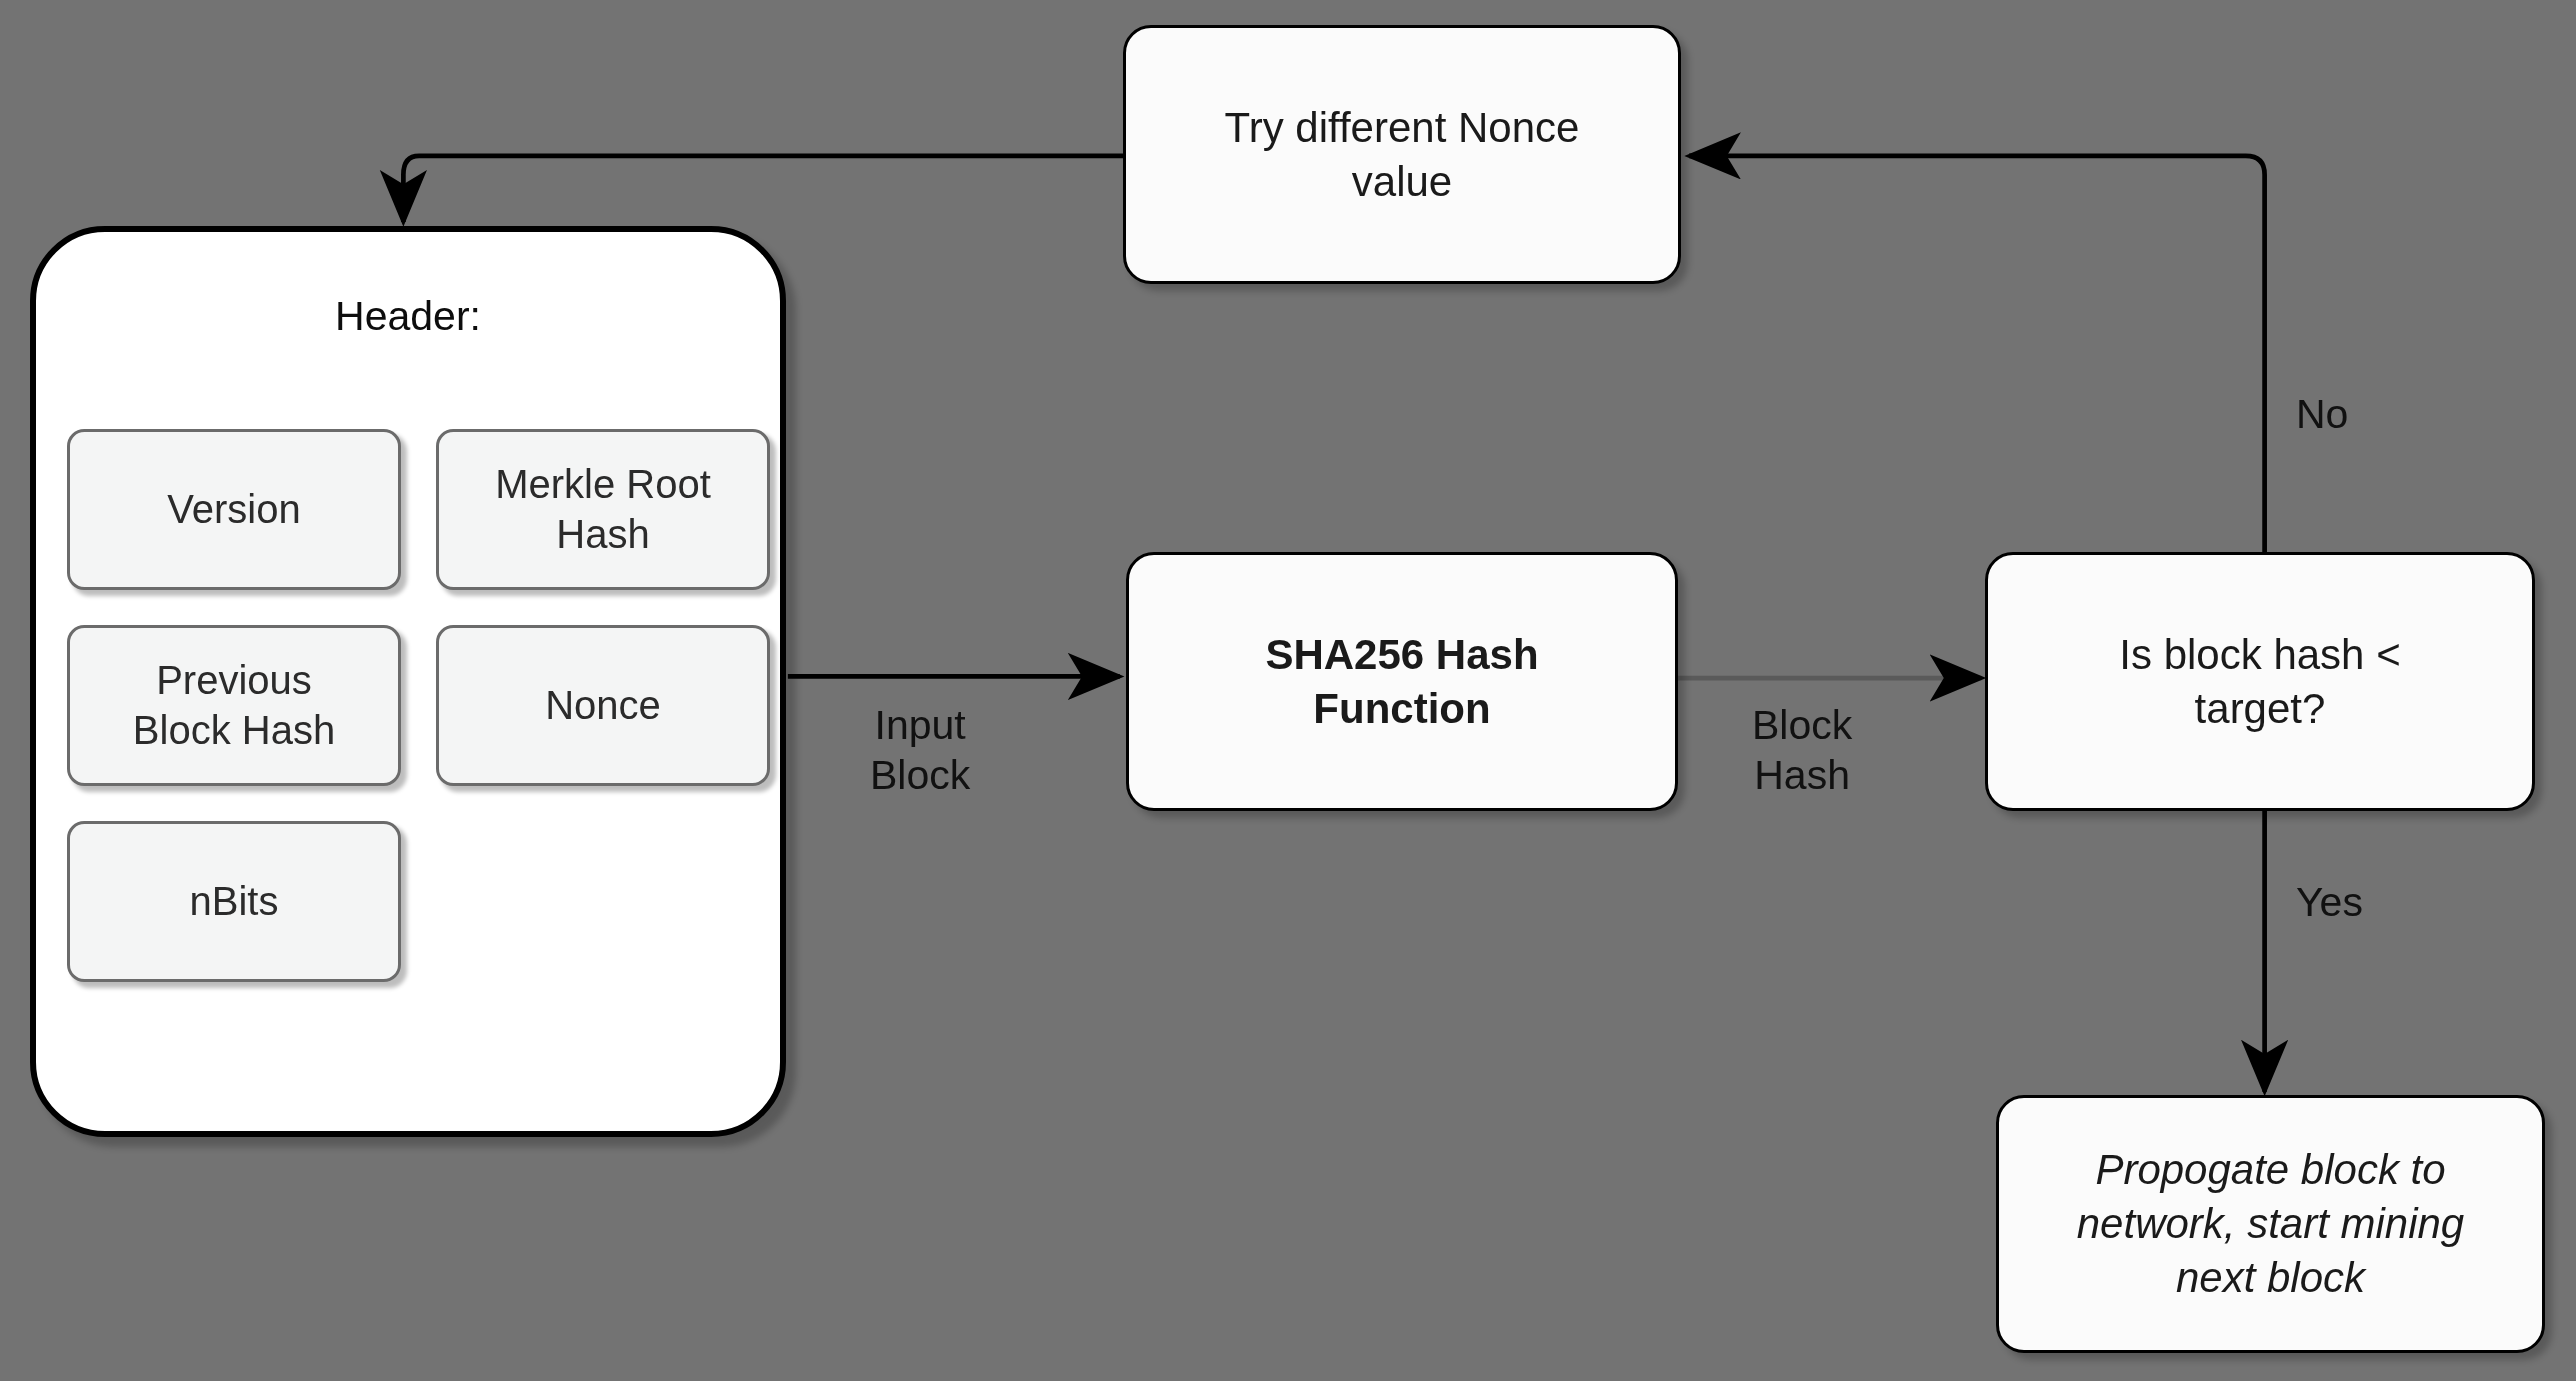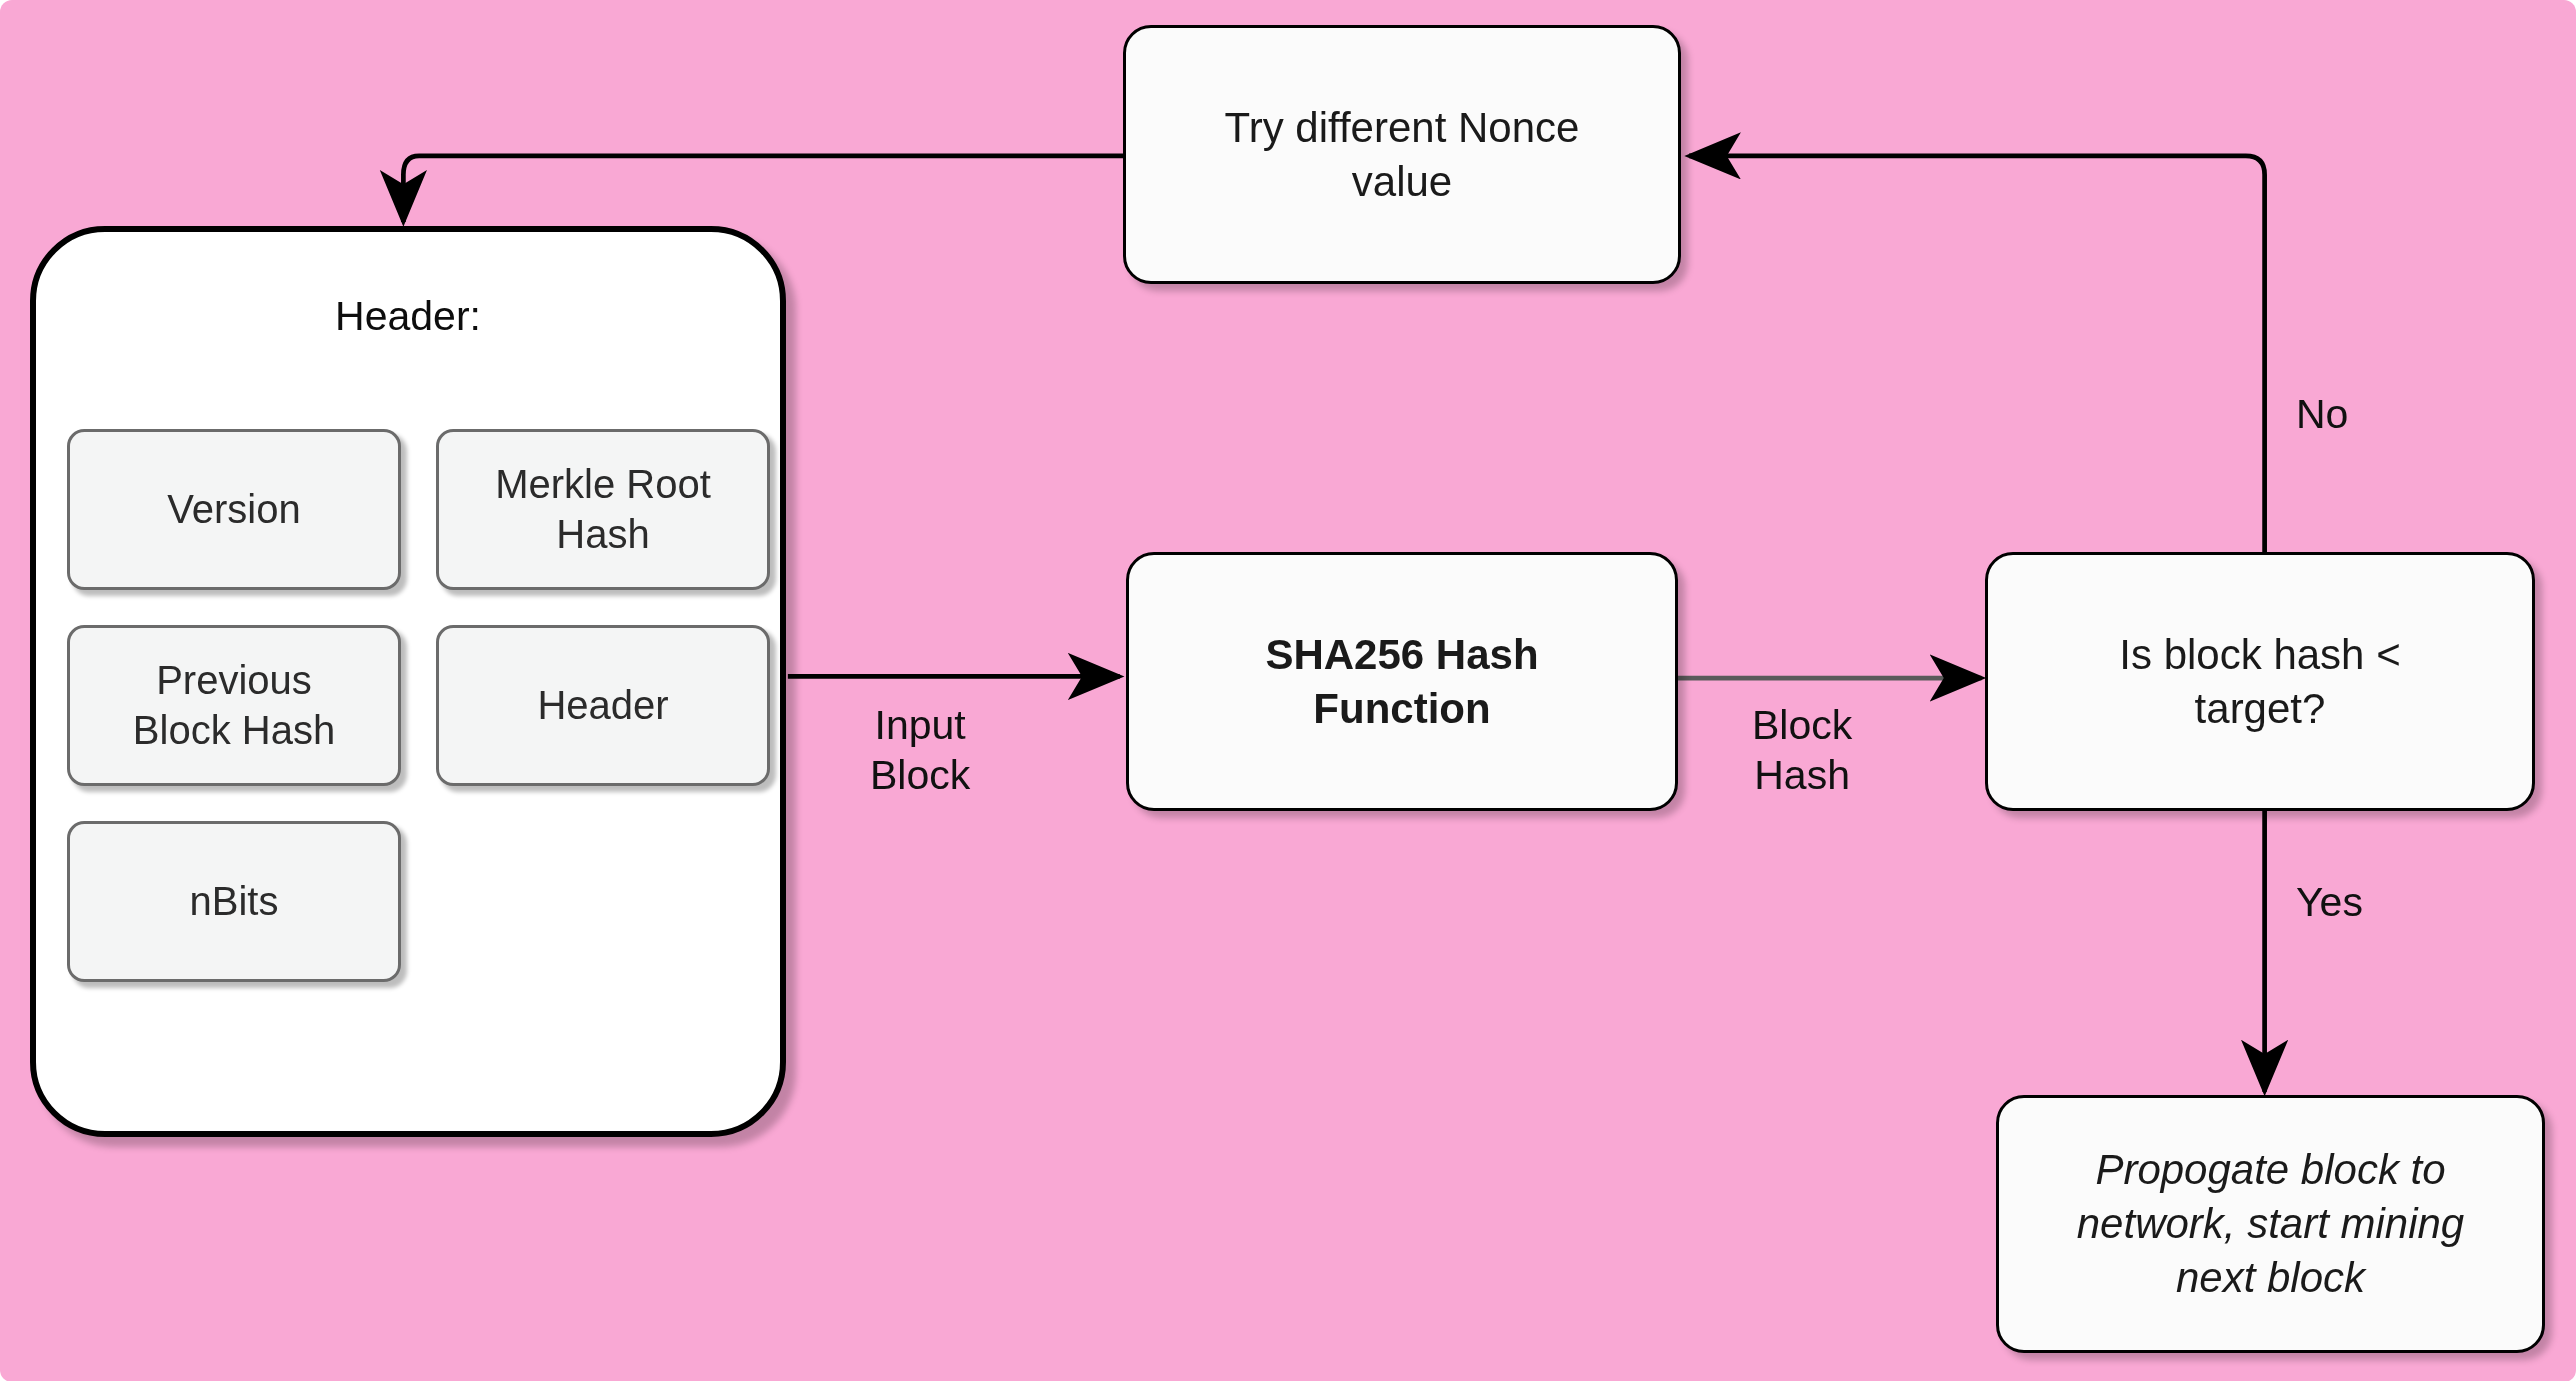--- a/index.html
+++ b/index.html
@@ -9,23 +9,22 @@
     background: #ffffff;
   }
   body {
     font-family: "Liberation Sans", sans-serif;
     color: #000000;
   }
   #canvas {
     position: relative;
     width: 2576px;
     height: 1382px;
-    background: #f9a8d4;
+    background: #737373;
     overflow: hidden;
-    border-radius: 12px;
   }
   
   .node {
     position: absolute;
     box-sizing: border-box;
     display: flex;
     align-items: center;
     justify-content: center;
     text-align: center;
     background: #fbfbfb;
@@ -149,21 +148,21 @@
       </div>
       <div class="field">
         <span>Merkle Root
 Hash</span>
       </div>
       <div class="field">
         <span>Previous
 Block Hash</span>
       </div>
       <div class="field">
-        <span>Header</span>
+        <span>Nonce</span>
       </div>
       <div class="field">
         <span>nBits</span>
       </div>
     </div>
   </div>
 
   <div class="node" id="node-sha256" style="left:1126px; top:552px; width:552px; height:259px;font-weight:bold;">
     <span class="txt">SHA256 Hash
 Function</span>

